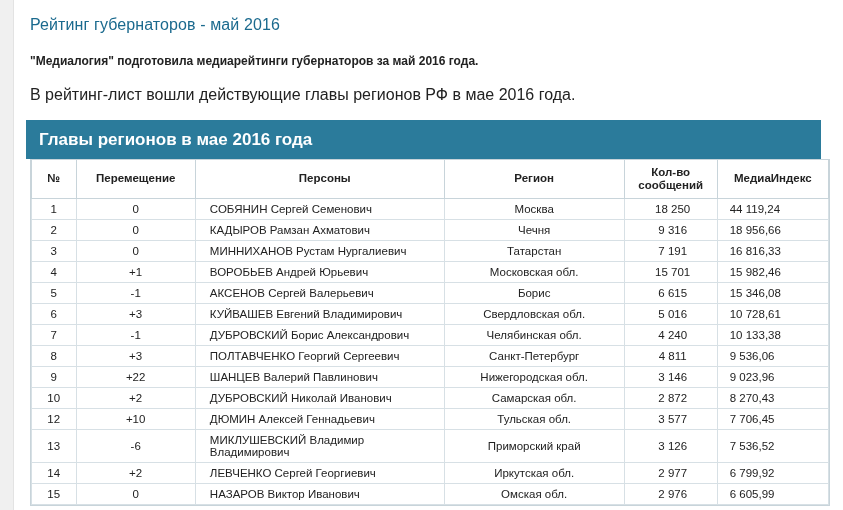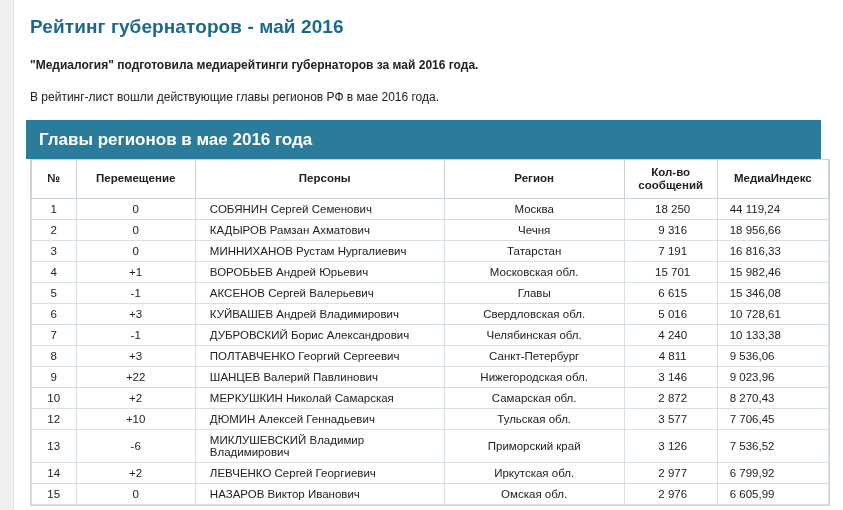--- a/index.html
+++ b/index.html
@@ -22,34 +22,34 @@
     background: #f0f0f0;
     border-right: 1px solid #e3e3e3;
   }
   .content {
     position: absolute;
     left: 14px; top: 0;
     width: 829px;
     padding: 12px 22px 0 12px;
   }
   h1.page-title {
-    font-size: 19px;
-    font-weight: bold;
+    font-size: 16px;
+    font-weight: normal;
     color: #1b6a8e;
     margin: 4px 0 20px 4px;
     letter-spacing: 0.1px;
   }
   p.lead {
     font-size: 12px;
     font-weight: bold;
     color: #222;
     margin: 0 0 18px 4px;
   }
   p.sub {
-    font-size: 12px;
+    font-size: 16px;
     color: #222;
     margin: 0 0 16px 4px;
   }
   .table-wrap {
     margin: 0 0 0 4px;
     width: 800px;
     border: 1px solid #c8d4da;
     border-top: none;
   }
   .table-caption {
@@ -159,28 +159,28 @@
               <td class="c-move move-up">+1</td>
               <td class="c-person person-name">ВОРОБЬЕВ Андрей Юрьевич</td>
               <td class="c-region">Московская обл.</td>
               <td class="c-msg">15 701</td>
               <td class="c-index">15 982,46</td>
             </tr>
             <tr>
               <td class="c-num">5</td>
               <td class="c-move move-down">-1</td>
               <td class="c-person person-name">АКСЕНОВ Сергей Валерьевич</td>
-              <td class="c-region">Главы</td>
+              <td class="c-region">Борис</td>
               <td class="c-msg">6 615</td>
               <td class="c-index">15 346,08</td>
             </tr>
             <tr>
               <td class="c-num">6</td>
               <td class="c-move move-up">+3</td>
-              <td class="c-person person-name">КУЙВАШЕВ Андрей Владимирович</td>
+              <td class="c-person person-name">КУЙВАШЕВ Евгений Владимирович</td>
               <td class="c-region">Свердловская обл.</td>
               <td class="c-msg">5 016</td>
               <td class="c-index">10 728,61</td>
             </tr>
             <tr>
               <td class="c-num">7</td>
               <td class="c-move move-down">-1</td>
               <td class="c-person person-name">ДУБРОВСКИЙ Борис Александрович</td>
               <td class="c-region">Челябинская обл.</td>
               <td class="c-msg">4 240</td>
@@ -198,21 +198,21 @@
               <td class="c-num">9</td>
               <td class="c-move move-up">+22</td>
               <td class="c-person person-name">ШАНЦЕВ Валерий Павлинович</td>
               <td class="c-region">Нижегородская обл.</td>
               <td class="c-msg">3 146</td>
               <td class="c-index">9 023,96</td>
             </tr>
             <tr>
               <td class="c-num">10</td>
               <td class="c-move move-up">+2</td>
-              <td class="c-person person-name">МЕРКУШКИН Николай Самарская</td>
+              <td class="c-person person-name">ДУБРОВСКИЙ Николай Иванович</td>
               <td class="c-region">Самарская обл.</td>
               <td class="c-msg">2 872</td>
               <td class="c-index">8 270,43</td>
             </tr>
             <tr>
               <td class="c-num">12</td>
               <td class="c-move move-up">+10</td>
               <td class="c-person person-name">ДЮМИН Алексей Геннадьевич</td>
               <td class="c-region">Тульская обл.</td>
               <td class="c-msg">3 577</td>

